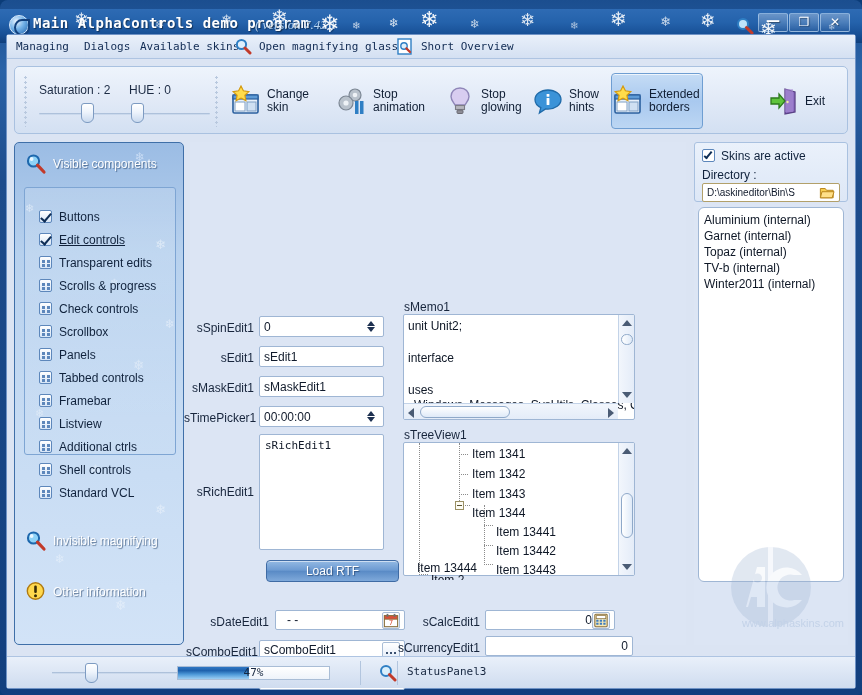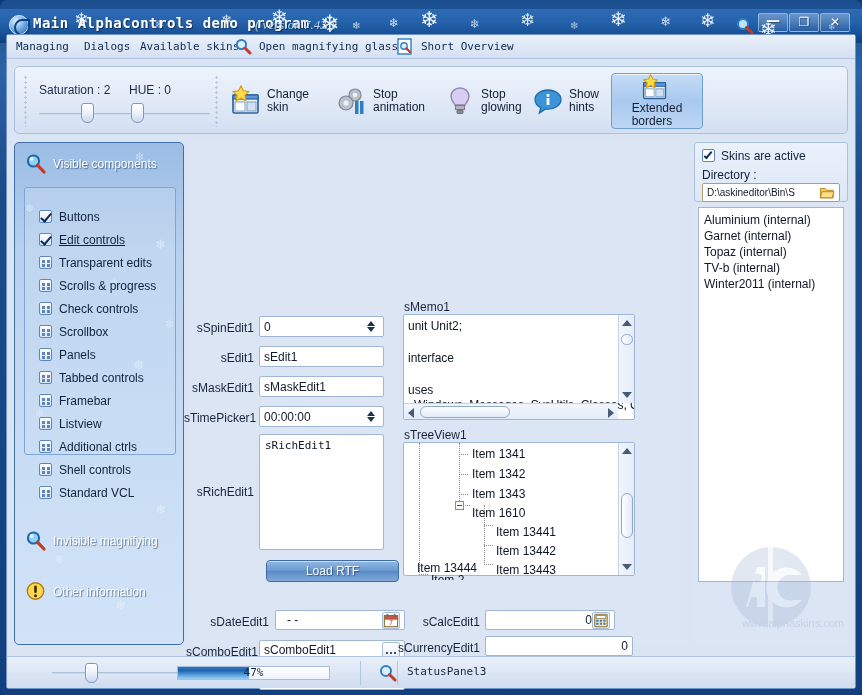--- a/index.html
+++ b/index.html
@@ -143,21 +143,20 @@
   .tb-btn {
     position: absolute; top: 6px; height: 56px;
     border-radius: 4px;
     border: 1px solid transparent;
     display: flex; align-items: center;
   }
   .tb-btn.active {
     background: linear-gradient(180deg,#c5dcf5 0%, #a9c9ef 50%, #bcd6f3 100%);
     border: 1px solid #6f9ed2;
     box-shadow: inset 0 1px 0 rgba(255,255,255,.7);
-    flex-direction: column;
   }
   .tb-label {
     font-family: "Liberation Sans", sans-serif;
     font-size: 12px; color: #101e34; line-height: 13px;
     white-space: pre-line;
   }
   .tb-icon { width: 32px; height: 32px; position: relative; margin-right: 5px; }
 
   
   #sidebar {
@@ -336,21 +335,21 @@
   #skins-box {
     position: absolute; left: 0; top: 0; width: 154px; height: 60px;
     background: linear-gradient(180deg,#eaf1fb,#dde7f6);
     border: 1px solid #a9c1e0;
     border-radius: 3px;
   }
   #skins-list {
     position: absolute; left: 4px; top: 65px; width: 146px; height: 375px;
     background: #ffffff;
     border: 1px solid #9fb6d4;
-    border-radius: 0;
+    border-radius: 6px;
   }
   .skin-item {
     position: absolute; left: 5px;
     font-family: "Liberation Sans", sans-serif;
     font-size: 12px; color: #0e1726; white-space: nowrap;
   }
   #logo-wrap {
     position: absolute; left: 4px; top: 395px; width: 146px; height: 104px;
     display: flex; align-items: center; justify-content: center;
   }
@@ -526,20 +525,29 @@
         <rect x="3" y="10" width="25" height="18" rx="1.5" fill="#e8f1fb" stroke="#2a5f9e" stroke-width="1.6"></rect>
         <rect x="3" y="10" width="25" height="4" fill="#5e9bd6" stroke="#2a5f9e" stroke-width="1.2"></rect>
         <rect x="5" y="17" width="10" height="9" fill="#ffffff" stroke="#7f9fc4" stroke-width="1"></rect>
         <rect x="17" y="17" width="9" height="9" fill="#cfe0f2" stroke="#7f9fc4" stroke-width="1"></rect>
         <polygon points="11,1 13.4,5.8 18.8,6.6 14.9,10.3 15.9,15.6 11,13.1 6.1,15.6 7.1,10.3 3.2,6.6 8.6,5.8" fill="#ffdc4a" stroke="#d49b12" stroke-width="1.2"></polygon>
       </svg>
       <div class="tb-label">Extended
 borders</div>
     </div>
 
+    <div class="tb-btn" style="left:752px; width:74px">
+      <svg class="tb-icon" viewBox="0 0 32 32">
+        <path d="M17 4 L27 7 L27 27 L17 29 Z" fill="#8f6fc4" stroke="#5b4287" stroke-width="1.3"></path>
+        <rect x="17" y="4" width="8" height="23" fill="#a78ad4" opacity=".55"></rect>
+        <circle cx="19.5" cy="17" r="1.2" fill="#f6e6a8"></circle>
+        <path d="M3 13 L11 13 L11 9 L17 16 L11 23 L11 19 L3 19 Z" fill="#5fc43c" stroke="#2e7a1d" stroke-width="1.3"></path>
+      </svg>
+      <div class="tb-label">Exit</div>
+    </div>
   </div>
 
   <div id="sidebar">
     <div class="snow" style="left:120px;top:8px;font-size:12px;opacity:.55;color:#e9f2ff">❄</div>
     <div class="snow" style="left:10px;top:60px;font-size:11px;opacity:.45;color:#ffffff">❄</div>
     <div class="snow" style="left:140px;top:95px;font-size:13px;opacity:.45;color:#ffffff">❄</div>
     <div class="snow" style="left:95px;top:135px;font-size:10px;opacity:.4;color:#ffffff">❄</div>
     <div class="snow" style="left:150px;top:175px;font-size:12px;opacity:.4;color:#ffffff">❄</div>
     <div class="snow" style="left:118px;top:215px;font-size:14px;opacity:.35;color:#ffffff">❄</div>
     <div class="snow" style="left:20px;top:265px;font-size:11px;opacity:.35;color:#ffffff">❄</div>
@@ -692,21 +700,21 @@
       <div class="tree-expander" style="left:51px; top:58px"></div>
       <div class="tree-dash" style="left:61px; top:62px; width:5px"></div>
       <div class="tree-dash" style="left:80px; top:82px; width:9px"></div>
       <div class="tree-dash" style="left:80px; top:102px; width:9px"></div>
       <div class="tree-dash" style="left:80px; top:121px; width:9px"></div>
       <div class="tree-dash" style="left:15px; top:131px; width:9px"></div>
 
       <div class="tree-item" style="left:68px; top:4px">Item 1341</div>
       <div class="tree-item" style="left:68px; top:24px">Item 1342</div>
       <div class="tree-item" style="left:68px; top:44px">Item 1343</div>
-      <div class="tree-item" style="left:68px; top:63px">Item 1610</div>
+      <div class="tree-item" style="left:68px; top:63px">Item 1344</div>
       <div class="tree-item" style="left:92px; top:82px">Item 13441</div>
       <div class="tree-item" style="left:92px; top:101px">Item 13442</div>
       <div class="tree-item" style="left:92px; top:120px">Item 13443</div>
 
       <div class="vsb">
         <div class="sb-arrow" style="left:3px; top:5px; border-left:5px solid transparent; border-right:5px solid transparent; border-bottom:6px solid #4a5b74"></div>
         <div class="sb-thumb-v" style="top:50px; height:45px"></div>
         <div class="sb-arrow" style="left:3px; bottom:5px; border-left:5px solid transparent; border-right:5px solid transparent; border-top:6px solid #4a5b74"></div>
       </div>
     </div>

